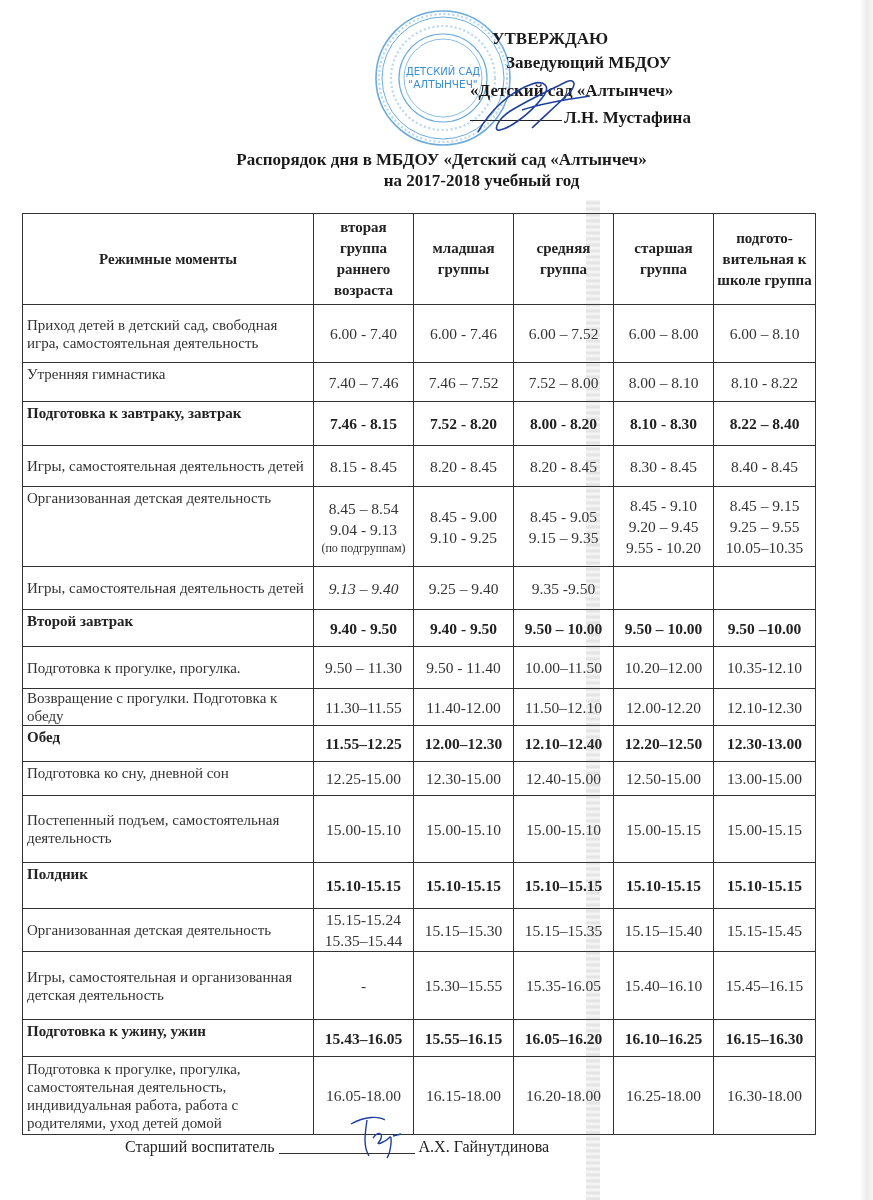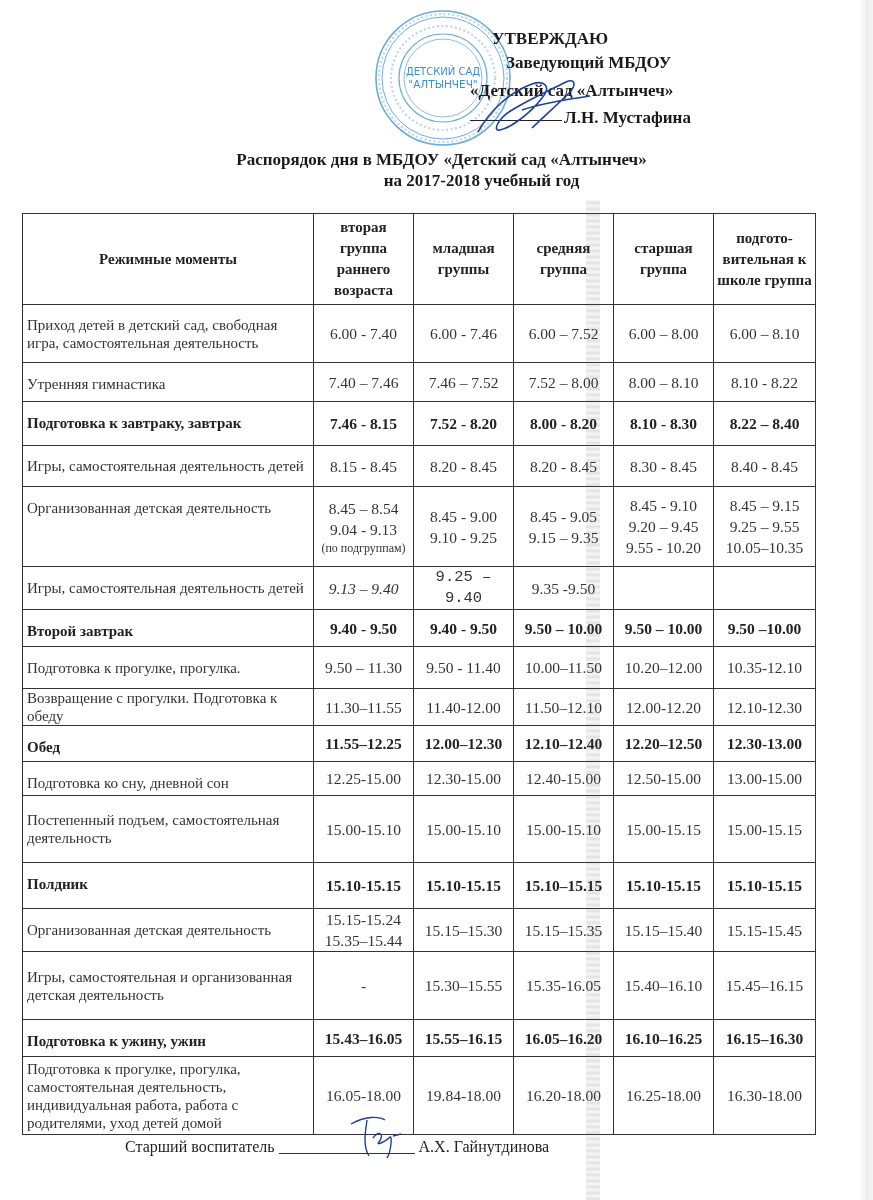--- a/index.html
+++ b/index.html
@@ -27,21 +27,21 @@
   .title.t2 { top: 171px; left: 45px; }
 
   
   table.sched { position: absolute; left: 22px; top: 213px; width: 793px; border-collapse: collapse; table-layout: fixed; }
   table.sched td, table.sched th { border: 1px solid #333; padding: 0 3px; vertical-align: middle; }
   table.sched th { font-weight: bold; font-size: 15px; line-height: 21px; text-align: center; color: #222; }
   table.sched td { font-size: 15px; line-height: 18px; color: #333; }
   table.sched td.act { text-align: left; padding-left: 4px; }
   table.sched td.tm { text-align: center; font-size: 15.5px; white-space: nowrap; }
   table.sched tr.bold td { font-weight: bold; color: #222; }
-  table.sched td.top { vertical-align: top; padding-top: 12px; }
+  table.sched td.top { vertical-align: top; padding-top: 2px; }
   .note { font-size: 12px; line-height: 16px; }
 
   .footer { position: absolute; top: 1138px; left: 125px; font-size: 16px; color: #222; white-space: nowrap; }
   .footer .uline { display: inline-block; width: 136px; border-bottom: 1px solid #333; margin: 0 4px; vertical-align: -2px; height: 14px; }
   .sig2 { position: absolute; left: 345px; top: 1112px; width: 70px; height: 50px; }
 
   .scan-streak { position: absolute; left: 586px; top: 200px; width: 14px; height: 1000px;
     background: repeating-linear-gradient(to bottom, rgba(90,90,90,0.05) 0px, rgba(90,90,90,0.18) 3px, rgba(90,90,90,0.04) 6px); pointer-events: none; }
 </style>
 </head>
@@ -195,21 +195,21 @@
 9.25 – 9.55
 10.05–10.35</div>
         </td>
       </tr>
       <tr style="height: 43px;">
         <td class="act">Игры, самостоятельная деятельность детей</td>
         <td class="tm">
           <div style="white-space: pre-line; line-height: 21px; font-style: italic;">9.13 – 9.40</div>
         </td>
         <td class="tm">
-          <div style="white-space: pre-line; line-height: 21px; font-family: Liberation Mono, monospace;">9.25 – 9.40</div>
+          <div style="white-space: pre-line; line-height: 21px;">9.25 – 9.40</div>
         </td>
         <td class="tm">
           <div style="white-space: pre-line; line-height: 21px;">9.35 -9.50</div>
         </td>
         <td class="tm">
           <div style="white-space: pre-line; line-height: 21px;"></div>
         </td>
         <td class="tm">
           <div style="white-space: pre-line; line-height: 21px;"></div>
         </td>
@@ -394,21 +394,21 @@
         <td class="tm">
           <div style="white-space: pre-line; line-height: 21px;">16.15–16.30</div>
         </td>
       </tr>
       <tr style="height: 78px;">
         <td class="act">Подготовка к прогулке, прогулка, самостоятельная деятельность, индивидуальная работа, работа с родителями, уход детей  домой</td>
         <td class="tm">
           <div style="white-space: pre-line; line-height: 21px;">16.05-18.00</div>
         </td>
         <td class="tm">
-          <div style="white-space: pre-line; line-height: 21px;">19.84-18.00</div>
+          <div style="white-space: pre-line; line-height: 21px;">16.15-18.00</div>
         </td>
         <td class="tm">
           <div style="white-space: pre-line; line-height: 21px;">16.20-18.00</div>
         </td>
         <td class="tm">
           <div style="white-space: pre-line; line-height: 21px;">16.25-18.00</div>
         </td>
         <td class="tm">
           <div style="white-space: pre-line; line-height: 21px;">16.30-18.00</div>
         </td>

